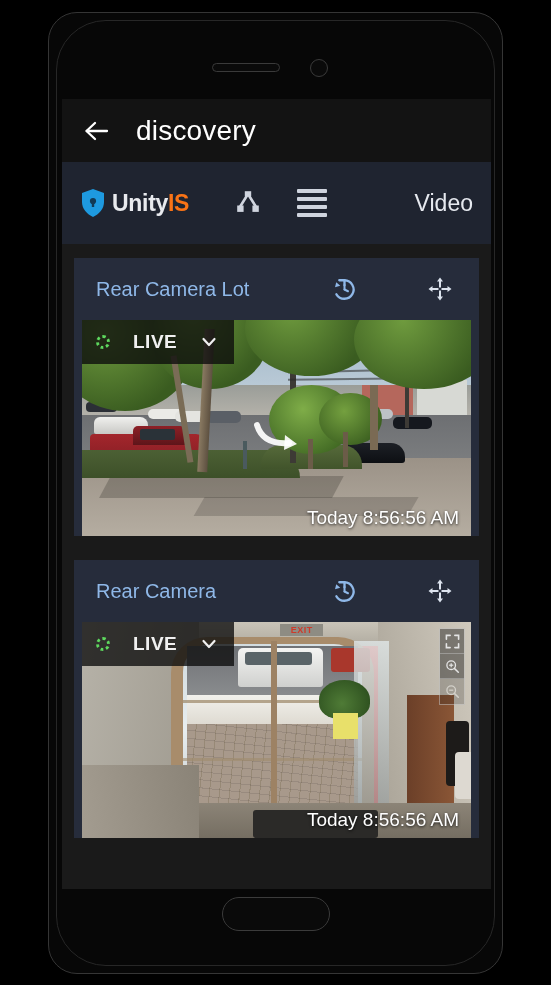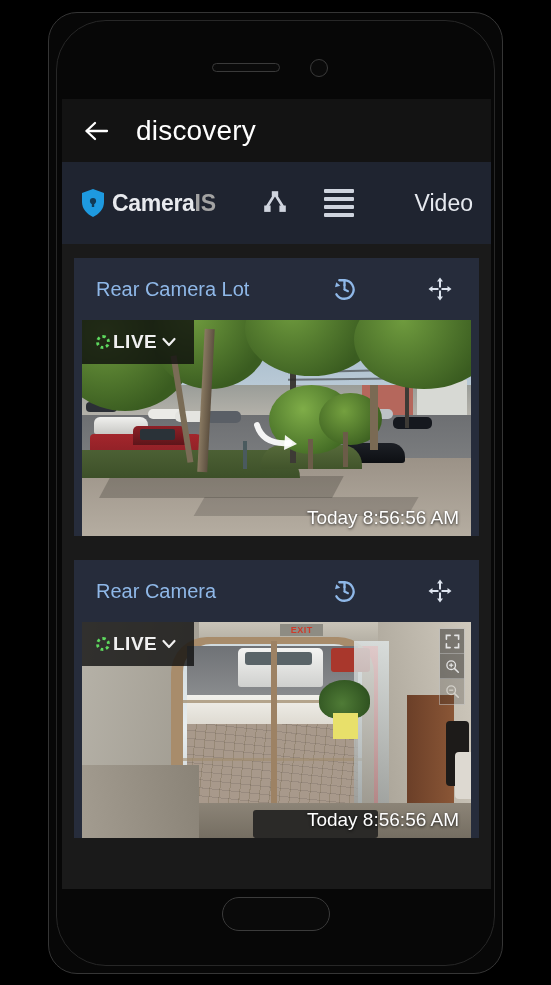--- a/index.html
+++ b/index.html
@@ -114,21 +114,21 @@
     align-items: center;
     gap: 6px;
     flex: none;
   }
   .brand-text {
     font-size: 23px;
     font-weight: bold;
     letter-spacing: -0.3px;
   }
   .brand-text .b-unity { color: #e8eaee; }
-  .brand-text .b-is { color: #a3a3a3; }
+  .brand-text .b-is { color: #f97316; }
 
   .appbar-icons {
     display: flex;
     align-items: center;
     gap: 30px;
     margin-left: 42px;
   }
   .appbar-icon {
     width: 34px;
     height: 34px;
@@ -195,21 +195,21 @@
   }
 
   
   .live-badge {
     position: absolute;
     left: 0; top: 0;
     background: rgba(12,12,12,0.78);
     height: 44px;
     display: flex;
     align-items: center;
-    gap: 3px;
+    gap: 23px;
     padding: 0 16px 0 14px;
     z-index: 5;
   }
   .live-spinner {
     width: 14px; height: 14px;
     border-radius: 50%;
     border: 3px dotted #5ed85e;
     flex: none;
   }
   .live-text {
@@ -452,21 +452,21 @@
     </div>
 
     <div class="appbar">
       <div class="brand">
         <svg width="26" height="30" viewBox="0 0 26 30">
           <path d="M13 1 L24 5 V14 C24 21 19 26 13 29 C7 26 2 21 2 14 V5 Z" fill="#1e9ae0"></path>
           <circle cx="13" cy="13" r="3.1" fill="#123a55"></circle>
           <rect x="11.8" y="13" width="2.4" height="6" fill="#123a55"></rect>
         </svg>
         <span class="brand-text">
-          <span class="b-unity">Camera</span><span class="b-is">IS</span>
+          <span class="b-unity">Unity</span><span class="b-is">IS</span>
         </span>
       </div>
 
       <div class="appbar-icons">
         <div class="appbar-icon">
           <svg width="30" height="30" viewBox="0 0 30 30">
             <path d="M15 6 L7.5 18 M15 6 L22.5 18" stroke="#cfd4de" stroke-width="2.6" fill="none" stroke-linecap="round"></path>
             <rect x="4.2" y="17.5" width="6.4" height="6.4" fill="#cfd4de"></rect>
             <rect x="19.4" y="17.5" width="6.4" height="6.4" fill="#cfd4de"></rect>
             <rect x="11.8" y="3.2" width="6.4" height="5" fill="#cfd4de"></rect>

